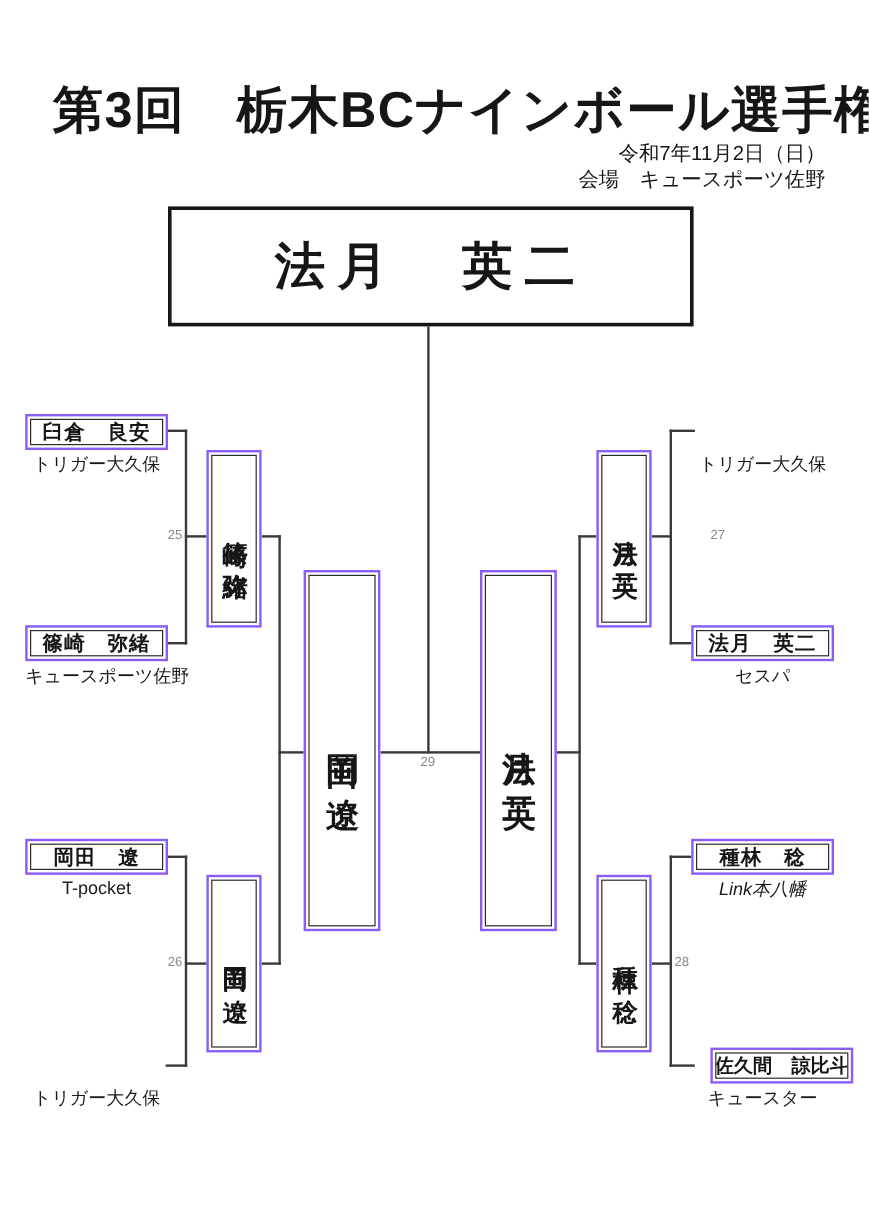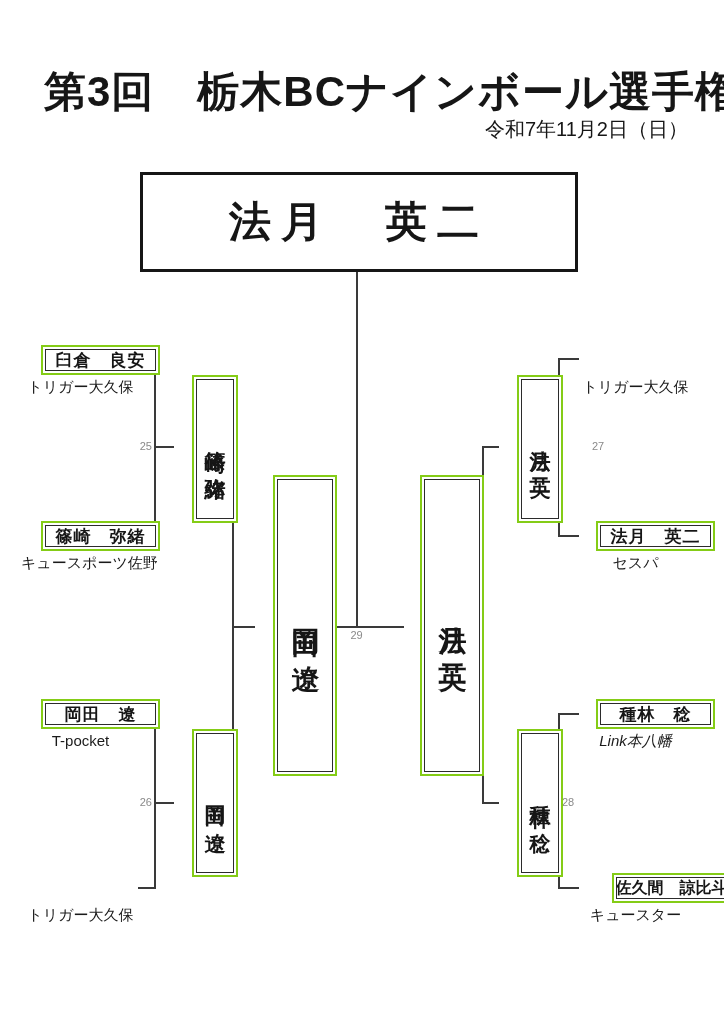--- a/index.html
+++ b/index.html
@@ -2,43 +2,44 @@
 <html><head>
 <meta charset="utf-8">
 <style>
   html,body{margin:0;padding:0;background:#fff;}
   #canvas{
     position:relative;width:724px;height:1024px;background:#ffffff;overflow:hidden;
     font-family:"Liberation Sans","DejaVu Sans",sans-serif;color:#161616;
   }
   .title{position:absolute;left:44px;top:64px;font-size:42px;font-weight:bold;
          letter-spacing:1px;white-space:nowrap;color:#161616;}
-  .meta{position:absolute;right:36px;text-align:right;font-size:20px;white-space:nowrap;color:#161616;}
+  .meta{position:absolute;right:36px;text-align:right;font-size:17px;white-space:nowrap;color:#161616;}
   .champ{position:absolute;left:140px;top:172px;width:438px;height:100px;box-sizing:border-box;
          border:3px solid #161616;background:#fff;display:flex;align-items:center;justify-content:center;
          font-size:42px;font-weight:bold;letter-spacing:10px;}
   .hline{position:absolute;height:2px;background:#3a3a3a;}
   .vline{position:absolute;width:2px;background:#3a3a3a;}
-  .pbox{position:absolute;box-sizing:border-box;background:#fff;border:2px solid #84cc16;
-        padding:2px;display:flex;margin-left:20px;}
+  .pbox{position:absolute;box-sizing:border-box;background:#fff;border:2px solid #8b5cf6;
+        padding:2px;display:flex;}
   .pbox .in{border:1px solid #2b2b2b;flex:1;display:flex;align-items:center;justify-content:center;overflow:hidden;}
   .name-h{font-size:17px;font-weight:bold;letter-spacing:1px;white-space:nowrap;}
   .vtext{writing-mode:vertical-rl;text-orientation:upright;font-weight:bold;white-space:nowrap;}
   .w-mid .in .vtext{font-size:21px;letter-spacing:2px;}
   .w-tall .in .vtext{font-size:28px;letter-spacing:3px;}
   .club{position:absolute;text-align:center;font-size:15px;color:#1a1a1a;white-space:nowrap;}
   .mno{position:absolute;font-size:11px;color:#8a8a8a;}
 </style>
 </head>
 <body>
 
 <div id="canvas">
 
   <div class="title">第3回　栃木BCナインボール選手権</div>
   <div class="meta" style="top:116px;">令和7年11月2日（日）</div>
+  <div class="meta" style="top:138px;">会場　キュースポーツ佐野</div>
 
   <div class="champ">
     <span>法月　英二</span>
   </div>
 
   <div class="vline" style="left:356px;top:272px;height:356px;"></div>
   <div class="hline" style="left:317px;top:626px;width:87px;"></div>
 
   <div class="vline" style="left:232px;top:446px;height:358px;"></div>
   <div class="hline" style="left:218px;top:446px;width:16px;"></div>

